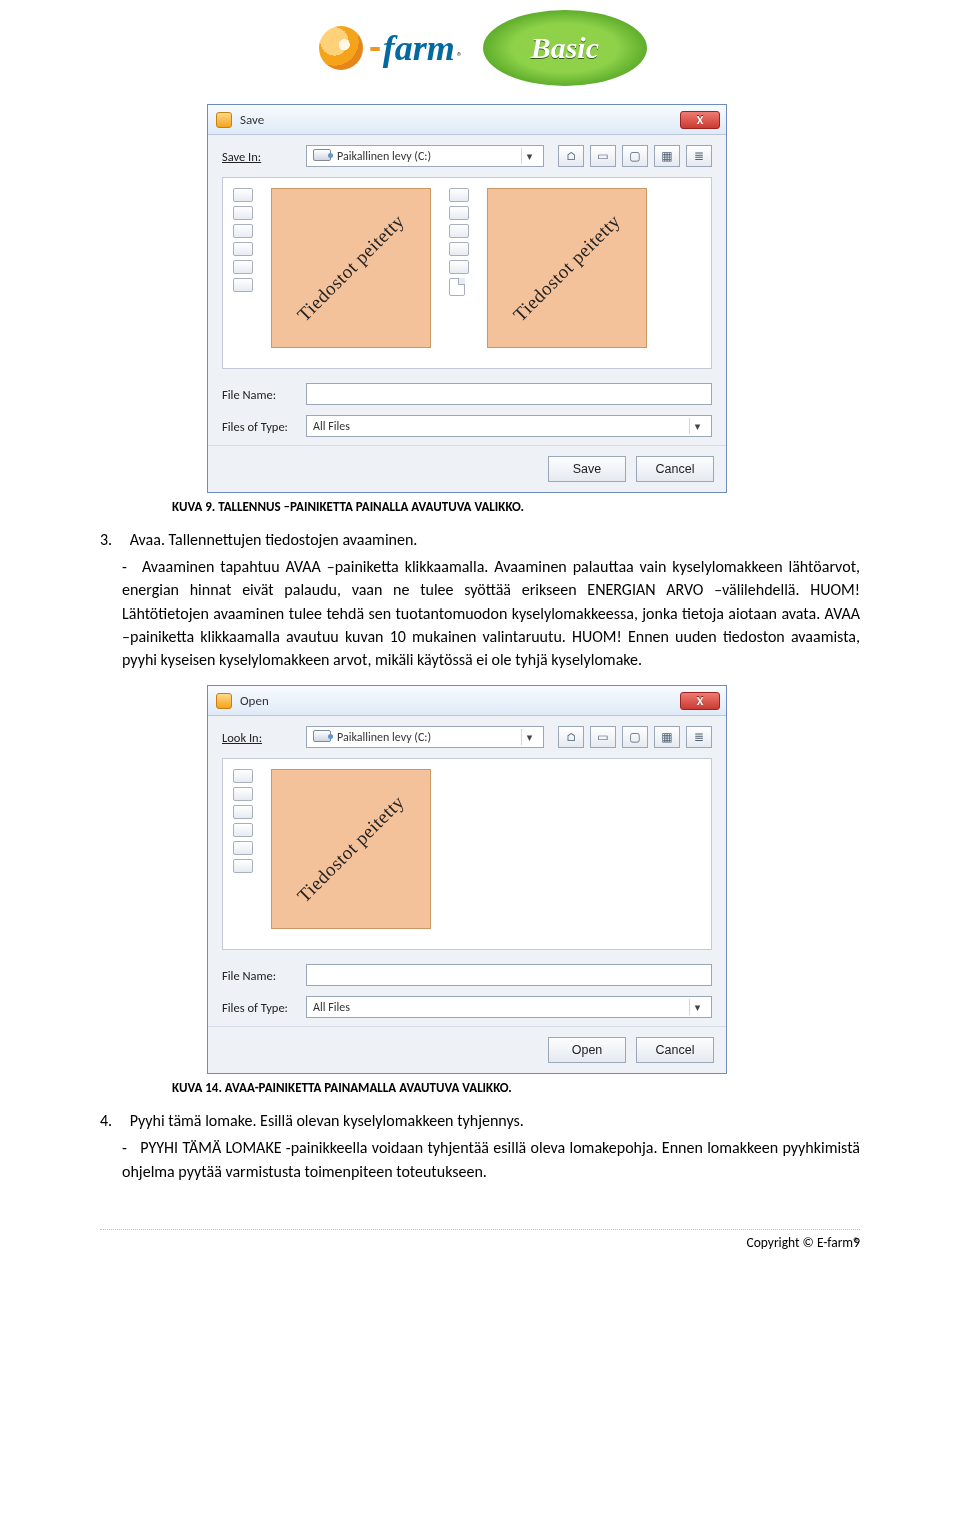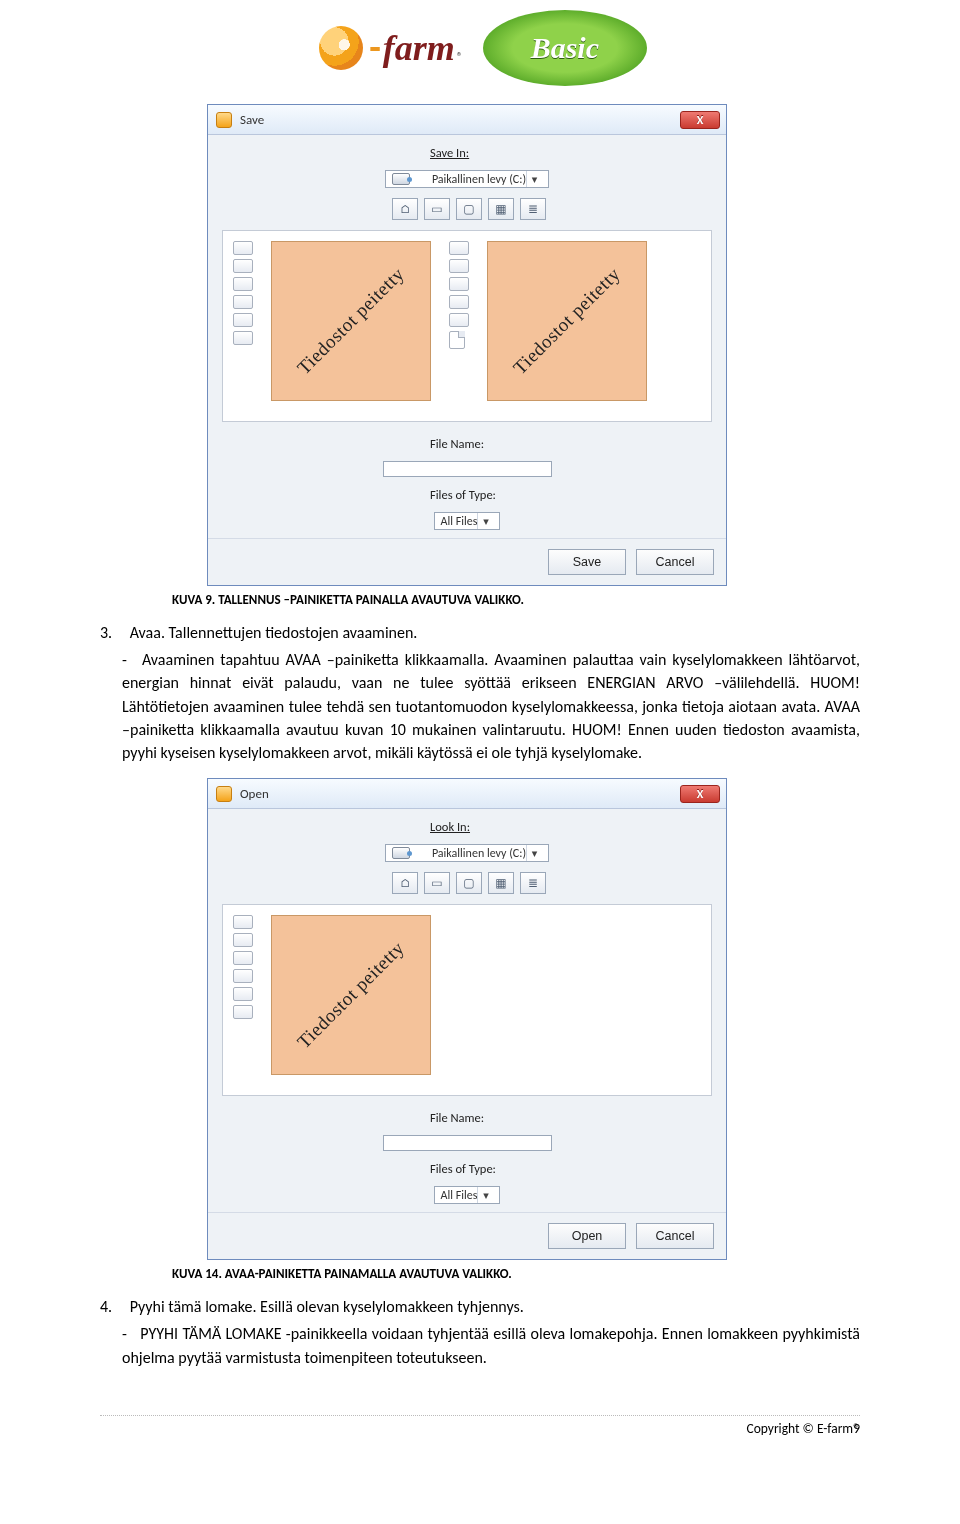--- a/index.html
+++ b/index.html
@@ -32,21 +32,21 @@
     width: 44px; height: 44px; border-radius: 50%;
     background: radial-gradient(circle at 35% 35%, #ffd27a 0 35%, #f4a31a 35% 60%, #e7851b 60% 100%);
     position: relative;
   }
   .ef-swirl::after {
     content: ""; position: absolute; inset: 6px; border-radius: 50%;
     background: radial-gradient(circle at 60% 40%, #fff7ea 0 20%, transparent 21%);
   }
   .ef-text { display: flex; align-items: baseline; gap: 2px; }
   .ef-dash { color:#ec971f; font-weight:900; font-size:38px; line-height:1; }
-  .ef-farm { color:#7f1d1d; font-weight:900; font-size:36px; font-family: Georgia, serif; font-style:italic; }
+  .ef-farm { color:#0369a1; font-weight:900; font-size:36px; font-family: Georgia, serif; font-style:italic; }
   .ef-reg  { color:#444; font-size:12px; vertical-align: super; }
   .logo-basic {
     position: relative;
     width: 164px; height: 76px;
     background: radial-gradient(ellipse at center, #8fd24a 0 45%, #5fae2c 70%, #3e7f1f 100%);
     border-radius: 50%/50%;
   }
   .logo-basic span {
     position: absolute; inset: 0; display:flex; align-items:center; justify-content:center;
     color:#fff; font-family: Georgia, serif; font-style:italic; font-weight:700; font-size:30px;
@@ -83,33 +83,32 @@
     display:flex; align-items:center; justify-content:center;
     text-shadow:0 -1px 0 #7a1611;
   }
   .dlg-body {
     padding: 10px 14px 8px 14px;
     background: #eef2f6;
   }
   .row {
     display:flex; align-items:center; gap:10px; margin-bottom:10px;
     font-size:12.5px;
-    flex-direction:column;
   }
   .row-label { width:74px; color:#222; }
   .field, .select-field {
     flex:1; height:22px; border:1px solid #9aa7b8; background:#fff;
     padding:0 6px; font-size:12px; color:#333;
   }
   .select-field {
     display:flex; align-items:center; justify-content:space-between;
     background:#fff;
   }
   .drive-chip {
-    display:flex; align-items:center; gap:22px;
+    display:flex; gap:6px;
   }
   .drive-ic {
     width:18px;height:12px;border:1px solid #7f8a99;border-radius:2px;background:linear-gradient(#fff,#cfd7e2);
     position:relative;
   }
   .drive-ic::after{content:"";position:absolute;right:-3px;top:3px;width:5px;height:5px;border-radius:50%;background:#5e97cf;}
   .chev {
     width:16px;height:16px;display:flex;align-items:center;justify-content:center;
     color:#444;font-size:11px;
     border-left:1px solid #cfd7e2;

